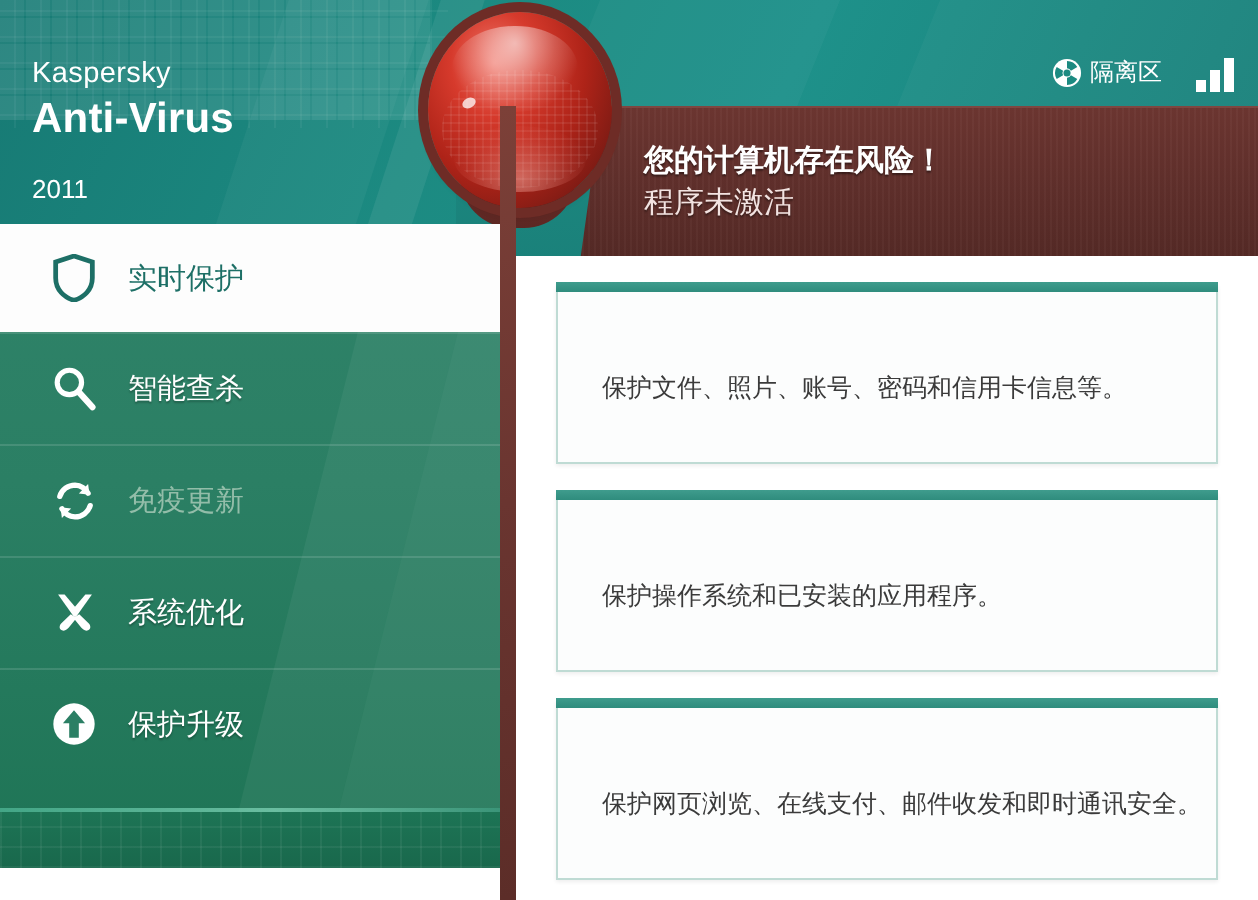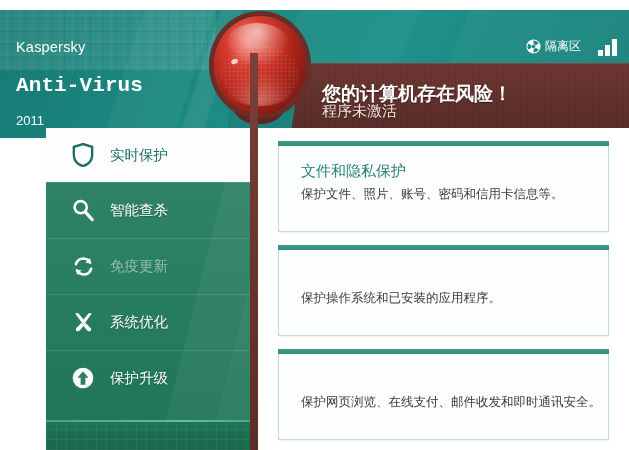--- a/index.html
+++ b/index.html
@@ -5,21 +5,21 @@
   html,body{margin:0;padding:0;}
   body{
     width:629px;height:450px;overflow:hidden;
     font-family:"Liberation Sans","DejaVu Sans",sans-serif;
     background:#ffffff;
   }
   #app{position:relative;width:629px;height:450px;overflow:hidden;}
 
   
   .header{
-    position:absolute;left:0;top:10px;width:629px;height:128px;
+    position:absolute;left:0;top:0;width:629px;height:128px;
     background:
       linear-gradient(115deg,#177a74 0%,#1c8a81 35%,#1e918a 60%,#1a817a 100%);
     overflow:hidden;
   }
   
   .hdr-tiles{
     position:absolute;left:-6px;top:-8px;width:230px;height:72px;
     background-image:
       linear-gradient(to right,rgba(255,255,255,.055) 1px,transparent 1px),
       linear-gradient(to bottom,rgba(255,255,255,.055) 1px,transparent 1px);
@@ -35,21 +35,21 @@
   }
   
   .facet{position:absolute;background:rgba(255,255,255,.045);}
   .facet.f1{left:120px;top:-40px;width:70px;height:230px;transform:skewX(-18deg);}
   .facet.f2{left:196px;top:-40px;width:22px;height:230px;transform:skewX(-18deg);background:rgba(255,255,255,.07);}
   .facet.f3{left:300px;top:-60px;width:120px;height:120px;transform:skewX(-22deg);background:rgba(255,255,255,.035);}
   .facet.f4{left:470px;top:-60px;width:200px;height:120px;transform:skewX(-22deg);background:rgba(255,255,255,.03);}
 
   .brand{position:absolute;left:16px;top:30px;color:#ffffff;line-height:1;}
   .brand .b1{font-size:14.5px;letter-spacing:.2px;}
-  .brand .b2{font-size:21px;font-weight:bold;margin-top:20px;letter-spacing:.1px;font-family:Liberation Mono, monospace;}
+  .brand .b2{font-size:21px;font-weight:bold;margin-top:4px;letter-spacing:.1px;}
   .brand .b3{font-size:13px;margin-top:18px;}
 
   
   .quarantine{
     position:absolute;right:48px;top:28px;display:flex;align-items:center;gap:4px;
     color:#ffffff;font-size:12px;cursor:pointer;
   }
   .quarantine .q-icon{width:15px;height:15px;display:block;}
   
   .signal{position:absolute;right:6px;top:28px;width:26px;height:18px;}
@@ -62,21 +62,21 @@
   .statusbar{
     position:absolute;left:228px;top:53px;width:401px;height:75px;
     background:
       repeating-linear-gradient(90deg, rgba(255,255,255,.022) 0 1px, rgba(0,0,0,.02) 1px 3px),
       linear-gradient(180deg,#6d3631 0%,#5f2f2b 55%,#552a26 100%);
     border-top:1px solid #7e4741;
     box-sizing:border-box;
     overflow:hidden;
   }
   .statusbar .st-title{
-    position:absolute;left:94px;top:17px;color:#ffffff;font-size:19px;font-weight:bold;
+    position:absolute;left:94px;top:17px;color:#ffffff;font-size:15px;font-weight:bold;
     text-shadow:0 1px 1px rgba(0,0,0,.45);white-space:nowrap;
   }
   .statusbar .st-sub{
     position:absolute;left:94px;top:38px;color:#f2e3e1;font-size:15px;
     text-shadow:0 1px 1px rgba(0,0,0,.4);white-space:nowrap;
   }
   
   .st-notch{
     position:absolute;left:-1px;top:-2px;width:96px;height:80px;
     background:linear-gradient(180deg,#1d8981 0%,#1a817a 100%);
@@ -112,24 +112,23 @@
       repeating-linear-gradient(90deg, rgba(255,255,255,.07) 0 1px, transparent 1px 4px);
     border-radius:50%;
   }
   .sphere .spark{
     position:absolute;left:19%;top:44%;width:7px;height:5px;border-radius:50%;
     background:rgba(255,255,255,.75);transform:rotate(-25deg);
   }
 
   
   .sidebar{
-    position:absolute;left:0;top:128px;width:256px;height:322px;
+    position:absolute;left:0;top:112px;width:256px;height:322px;
     background:linear-gradient(180deg,#2f8369 0%,#2b7f64 40%,#1e7455 100%);
     overflow:hidden;
-    margin-left:46px;
   }
   .sb-facet{position:absolute;background:rgba(255,255,255,.05);pointer-events:none;}
   .sb-facet.a{left:150px;top:-40px;width:50px;height:420px;transform:skewX(-14deg);}
   .sb-facet.b{left:200px;top:-40px;width:90px;height:420px;transform:skewX(-14deg);background:rgba(255,255,255,.075);}
 
   .sb-item{
     position:absolute;left:0;width:250px;height:54px;display:flex;align-items:center;
     cursor:pointer;box-sizing:border-box;
   }
   .sb-item .ic{width:30px;height:30px;margin-left:22px;display:flex;align-items:center;justify-content:center;flex:none;}
@@ -319,21 +318,20 @@
     <div class="sb-bottom-line"></div>
     <div class="sb-bottom"></div>
   </div>
 
   <div class="divider"></div>
 
   <div class="content">
 
     <div class="card k1">
       <div class="accent"></div>
-      <div class="c-title">文件和隐私保护</div>
       <div class="c-desc">保护文件、照片、账号、密码和信用卡信息等。</div>
     </div>
 
     <div class="card k2">
       <div class="accent"></div>
       <div class="c-desc">保护操作系统和已安装的应用程序。</div>
     </div>
 
     <div class="card k3">
       <div class="accent"></div>

